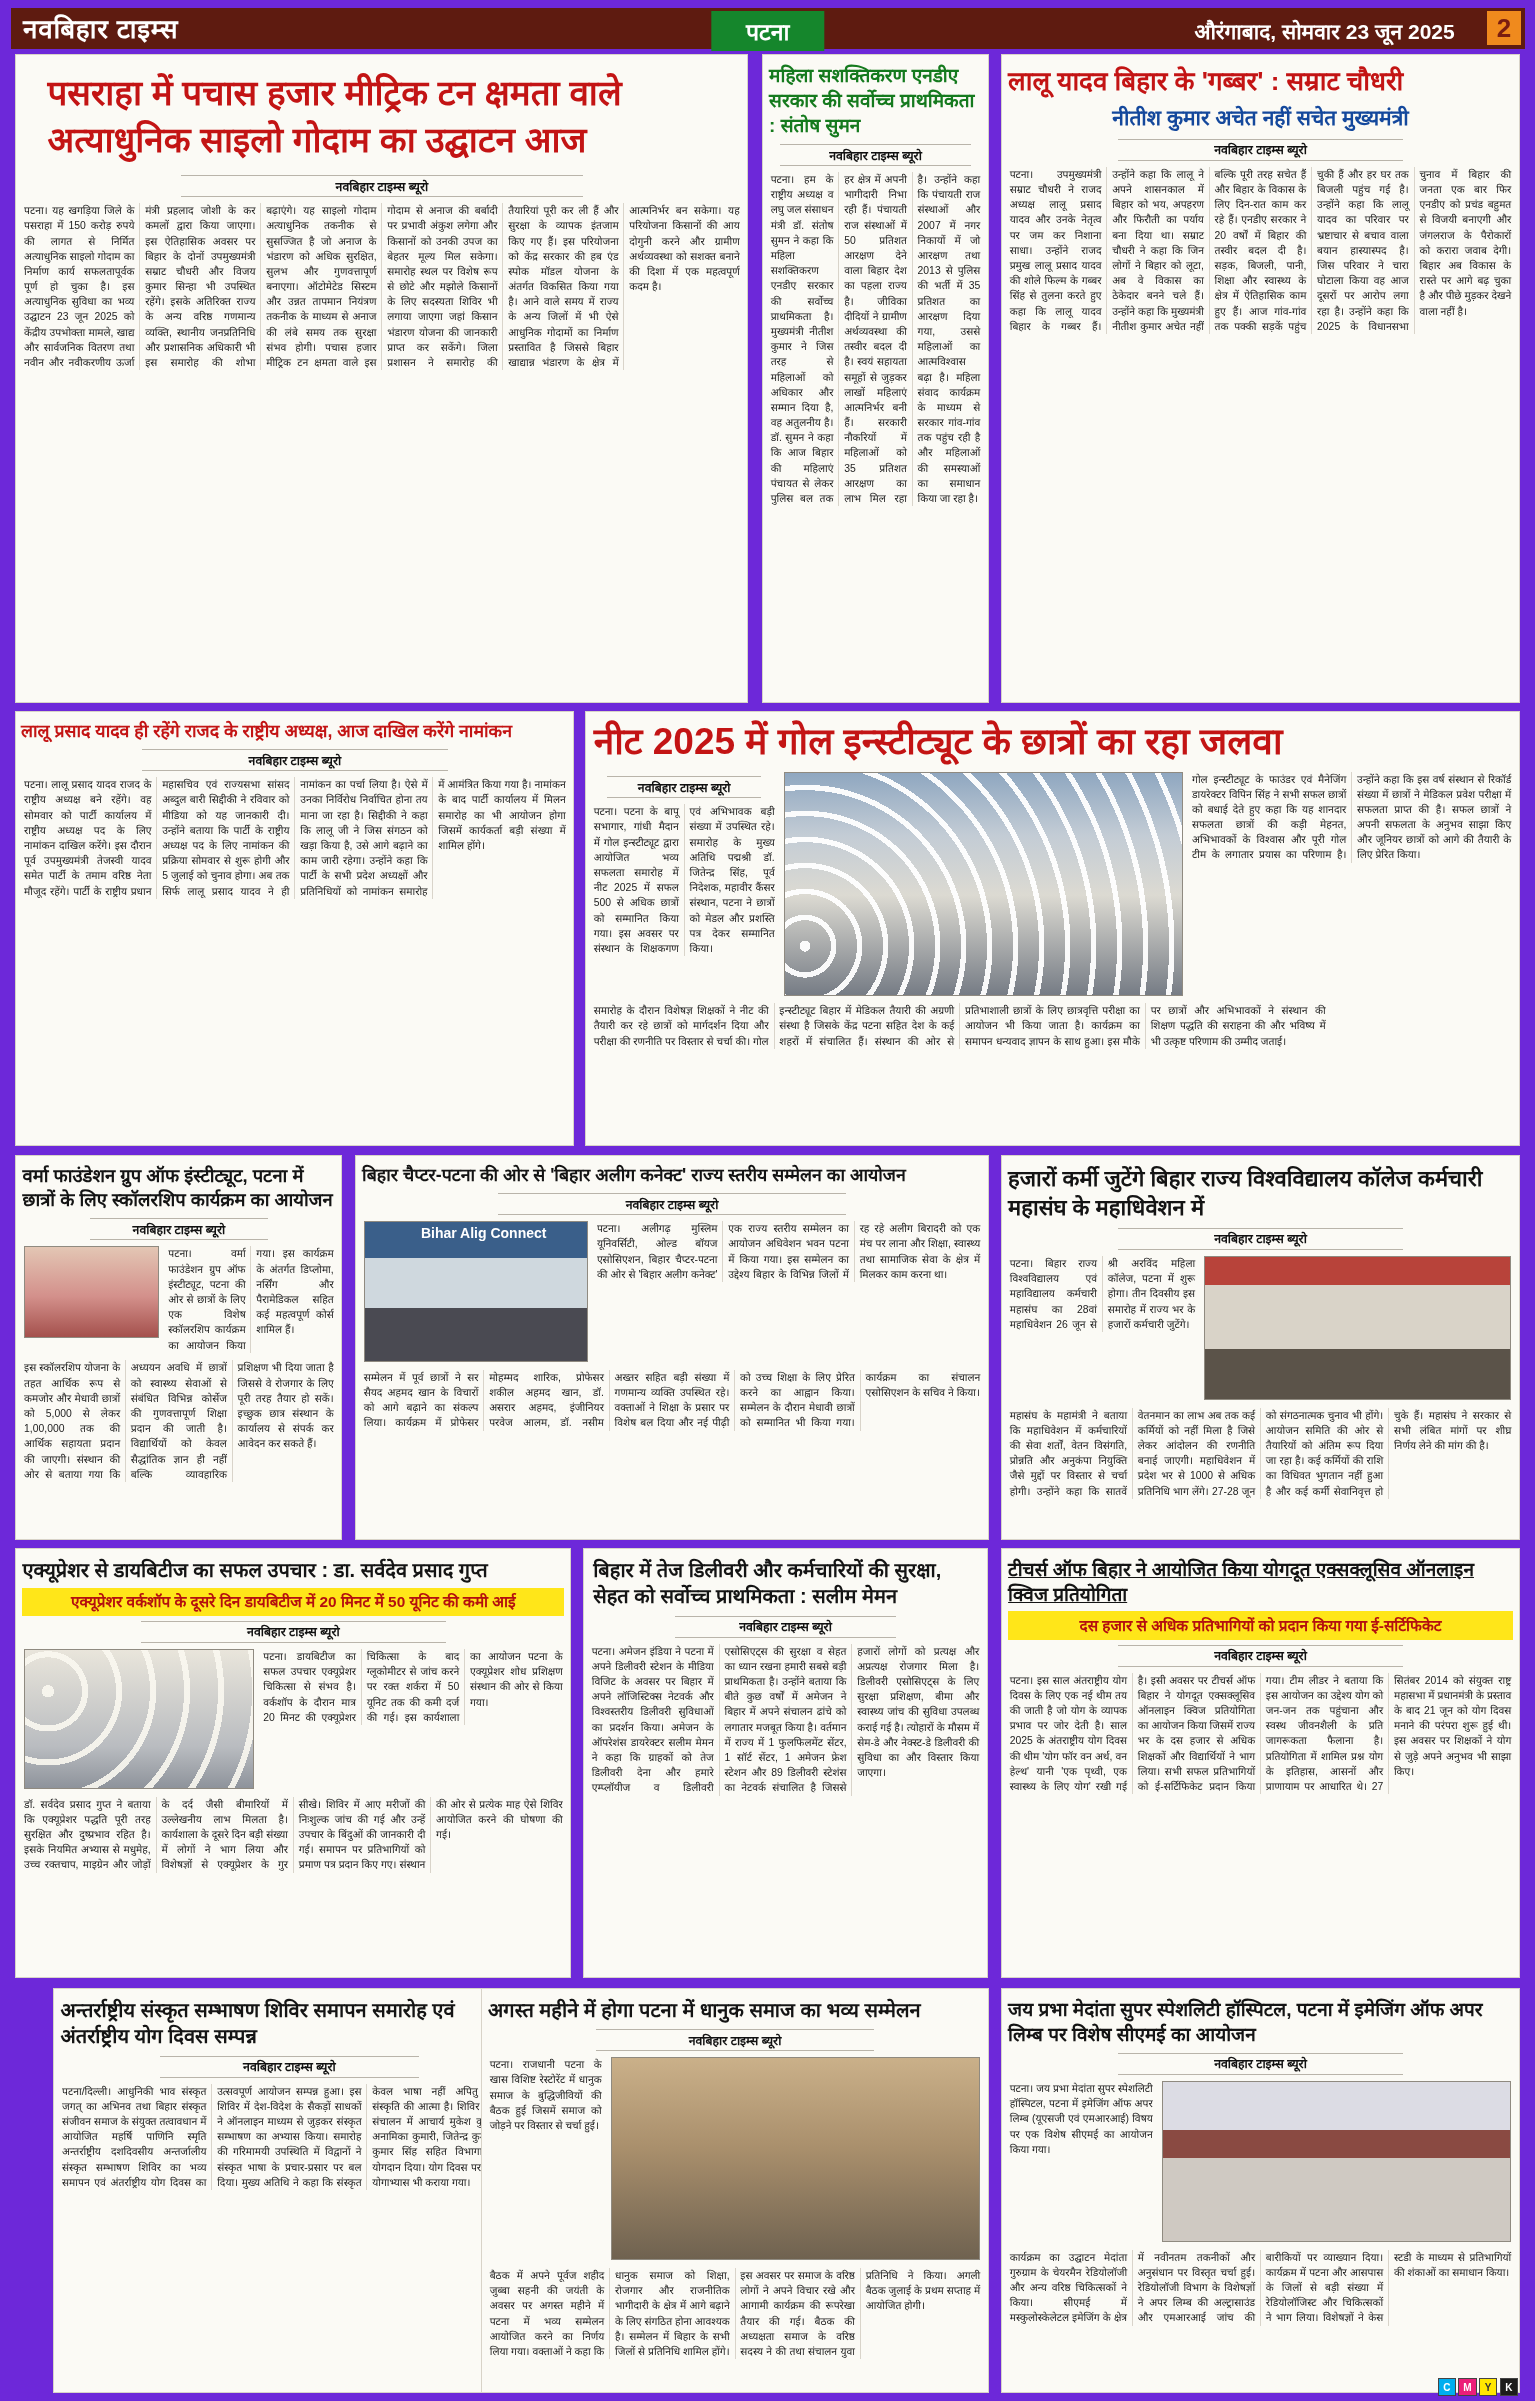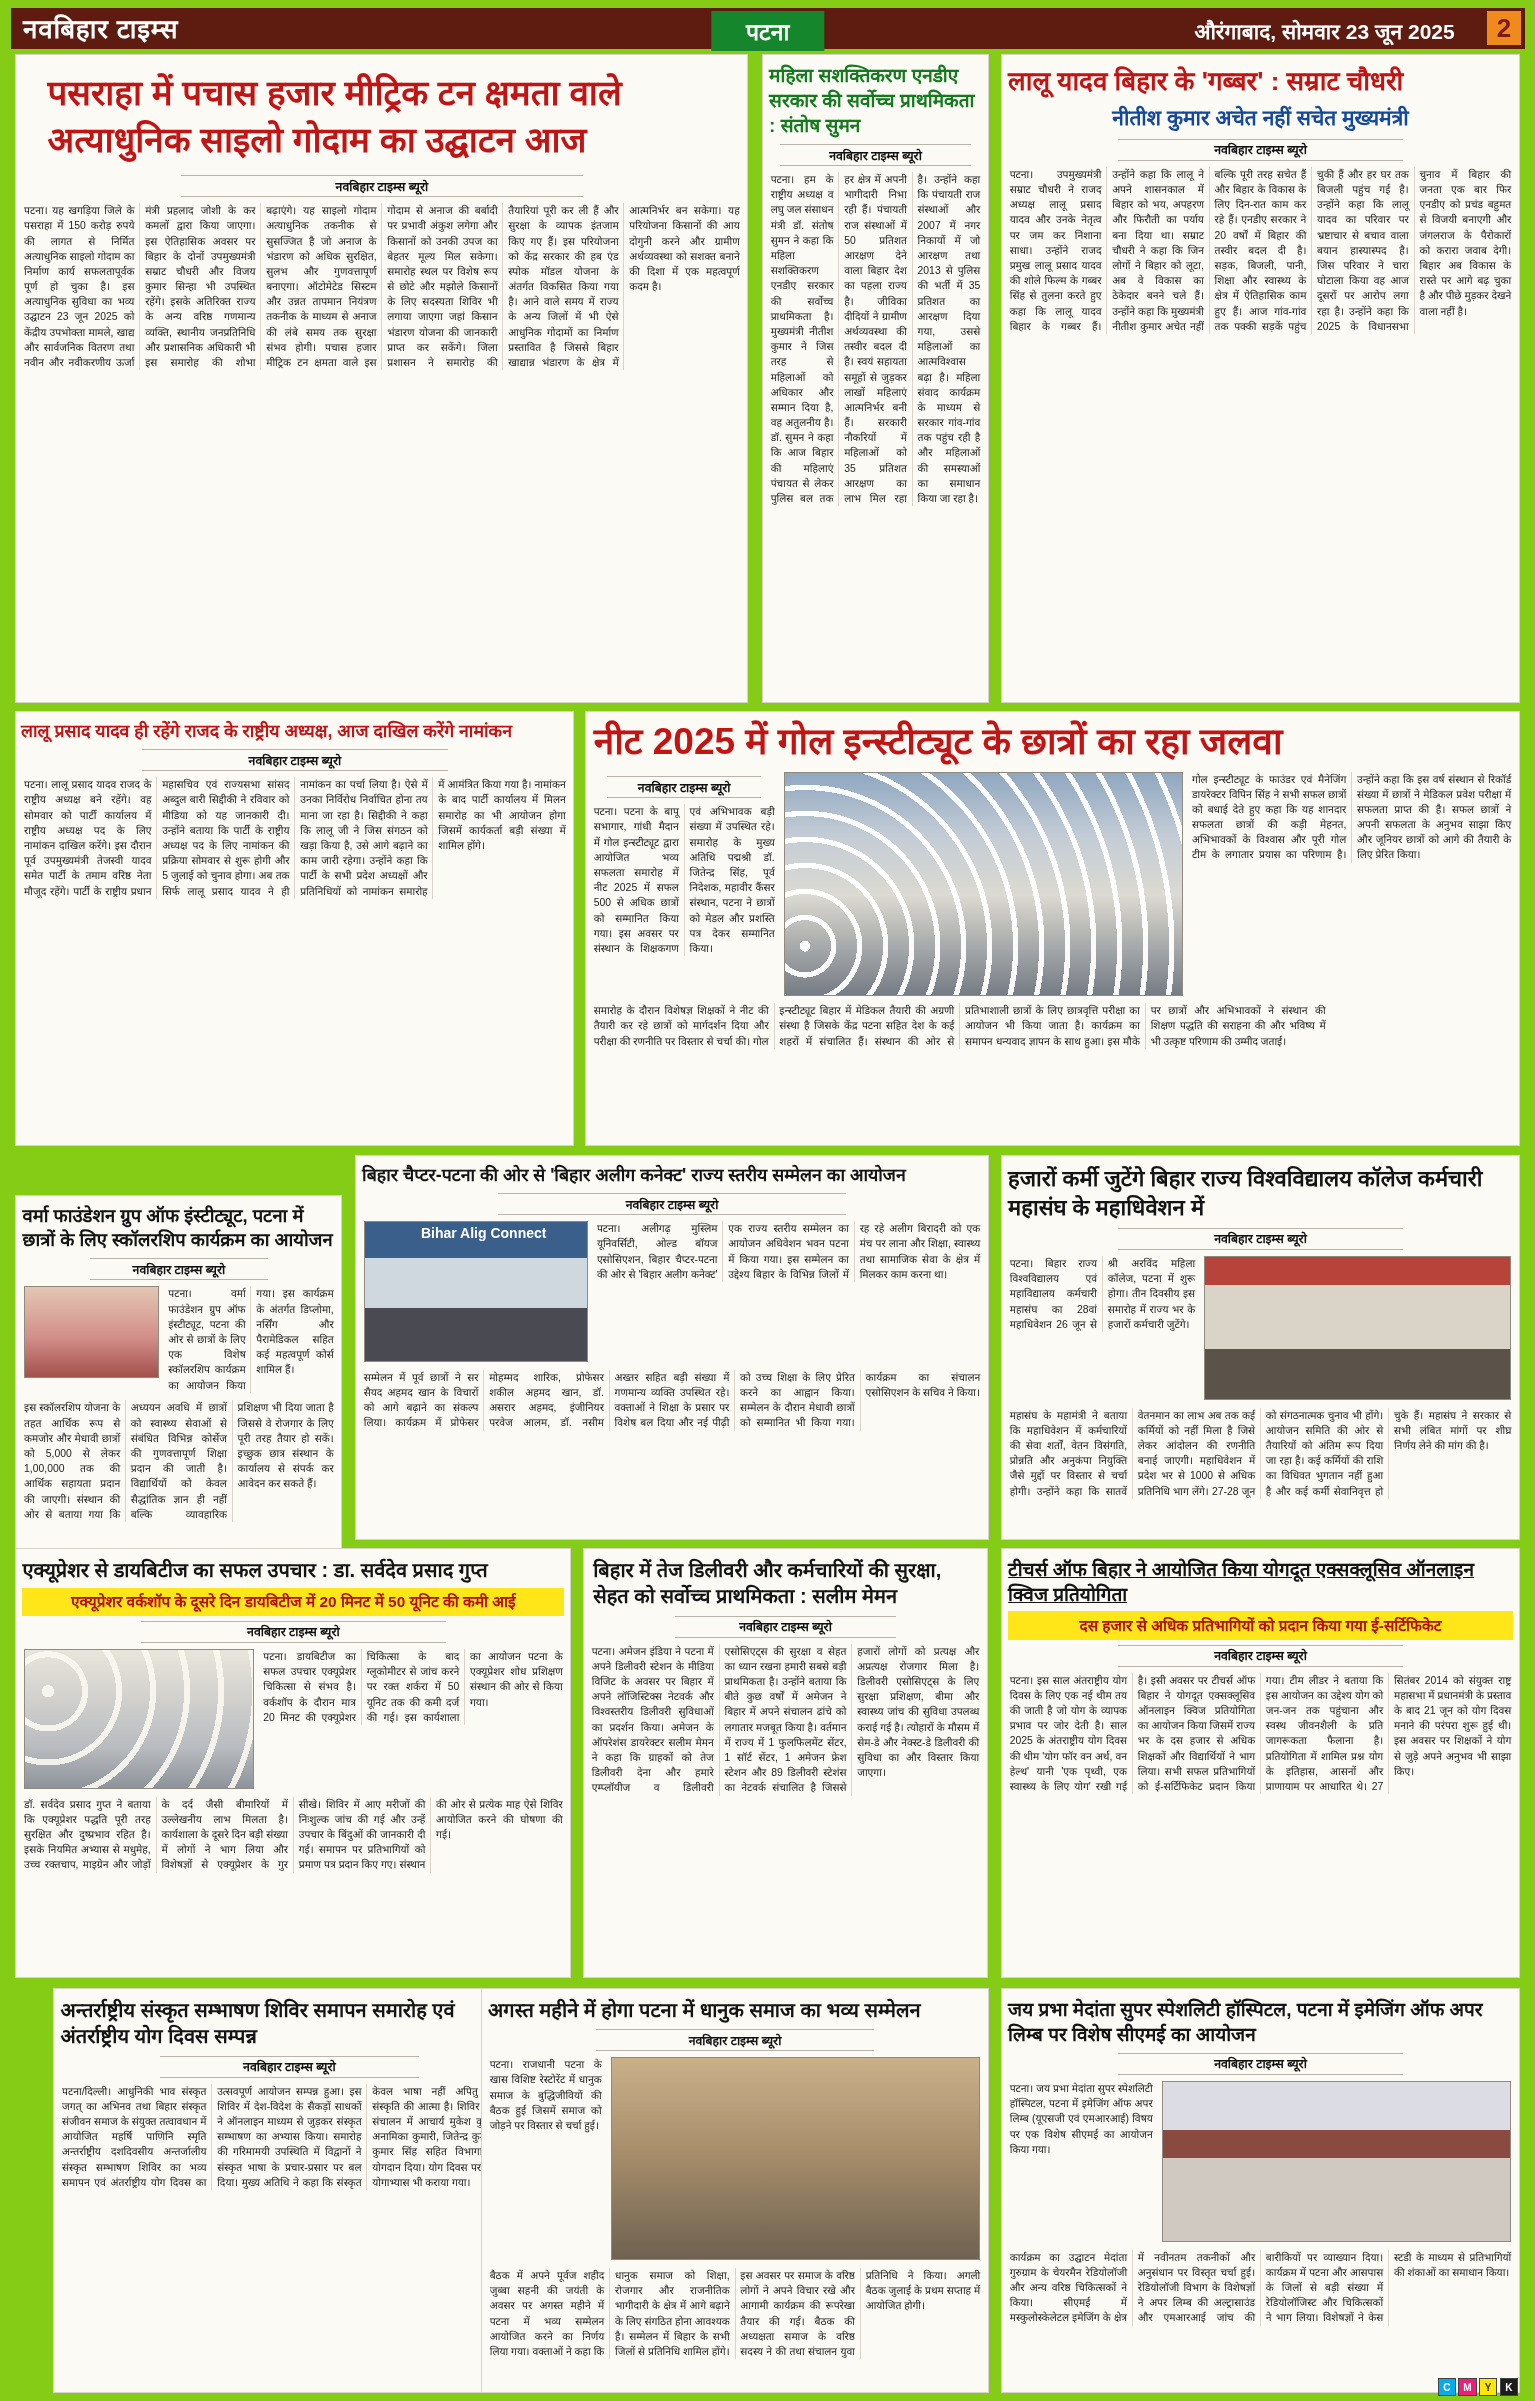--- a/index.html
+++ b/index.html
@@ -1,18 +1,18 @@
 <!DOCTYPE html>
 <html lang="hi" style="font-size:12.3px"><head>
 <meta charset="utf-8">
 <style>
   * { margin:0; padding:0; box-sizing:border-box; }
   html,body { background:#9a958c; }
   body { font-family:"Liberation Sans","DejaVu Sans",sans-serif; }
-  .page { position:relative; width:1535px; height:2401px; margin:0 auto; background:#84cc16; overflow:hidden; }
+  .page { position:relative; width:1535px; height:2401px; margin:0 auto; background:#6d28d9; overflow:hidden; }
 
   
   .header { position:absolute; left:10.7px; top:7.7px; width:1514px; height:41px;
             background:#5e1b10; display:flex; align-items:center; }
   .masthead { color:#ffffff; font-size:26px; font-weight:bold; padding-left:12.3px; letter-spacing:0.8px; }
   .city-box { position:absolute; left:50%; top:3.8px; transform:translateX(-50%);
               background:#15862c; color:#fff; font-size:23px; font-weight:bold; padding:3.8px 35px; }
   .dateline { position:absolute; right:70px; top:9.2px; color:#fff; font-size:21px; font-weight:bold; }
   .pagenum { position:absolute; right:3.8px; top:3.8px; width:34px; height:34px; background:#f08a1d;
              color:#7a1d10; font-size:26px; font-weight:bold; display:flex; align-items:center; justify-content:center; }
@@ -225,21 +225,21 @@
 
 </div>
 
 <style>
   
   #art-silo      { left:15.4px;   top:54px;   width:733px;  height:649px; }
   #art-mahila    { left:762px;  top:54px;   width:227px;  height:649px; }
   #art-gabbar    { left:1001px; top:54px;   width:519px;  height:649px; }
   #art-rjd       { left:15.4px;   top:711px;  width:559px;  height:435px; }
   #art-neet      { left:585px;  top:711px;  width:935px; height:435px; }
-  #art-verma     { left:15.4px;   top:1155px; width:327px;  height:385px;margin-top:40px; }
+  #art-verma     { left:15.4px;   top:1155px; width:327px;  height:385px; }
   #art-alig      { left:355px;  top:1155px; width:634px;  height:385px; }
   #art-mahasangh { left:1001px; top:1155px; width:519px;  height:385px; }
   #art-acup      { left:15.4px;   top:1548px; width:556px;  height:430px; }
   #art-amazon    { left:583px;  top:1548px; width:405px;  height:430px; }
   #art-teachers  { left:1001px; top:1548px; width:519px;  height:430px; }
   #art-sanskrit  { left:15.4px;   top:1988px; width:472px;  height:405px;margin-left:38px; }
   #art-dhanuk    { left:481px;  top:1988px; width:508px;  height:405px; }
   #art-medanta   { left:1001px; top:1988px; width:519px;  height:405px; }
 </style>
 

